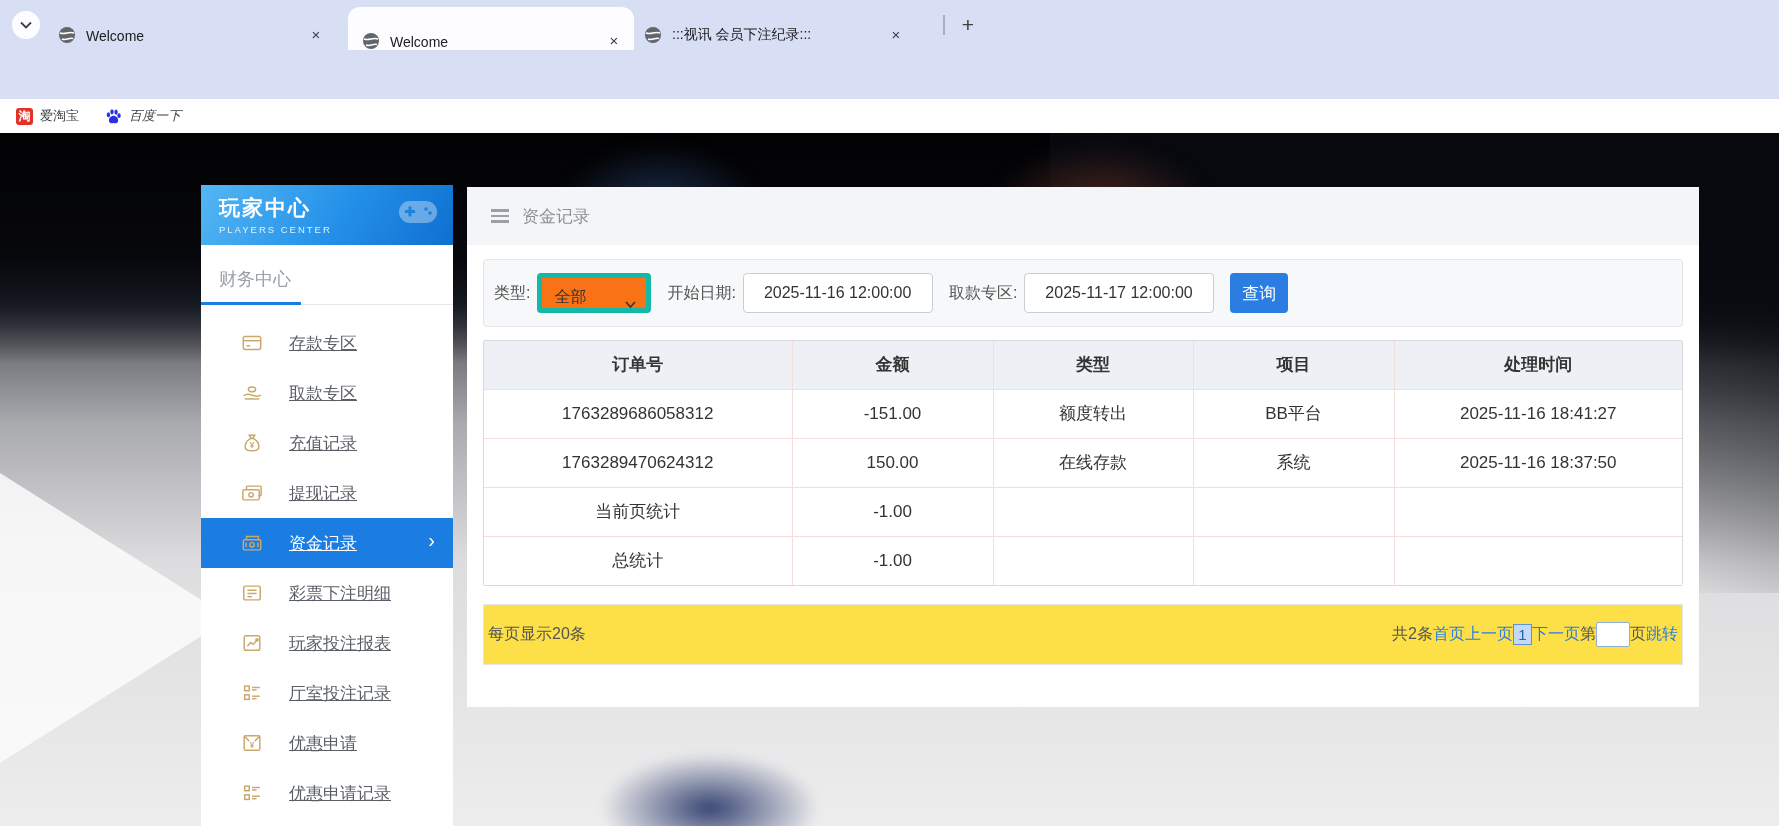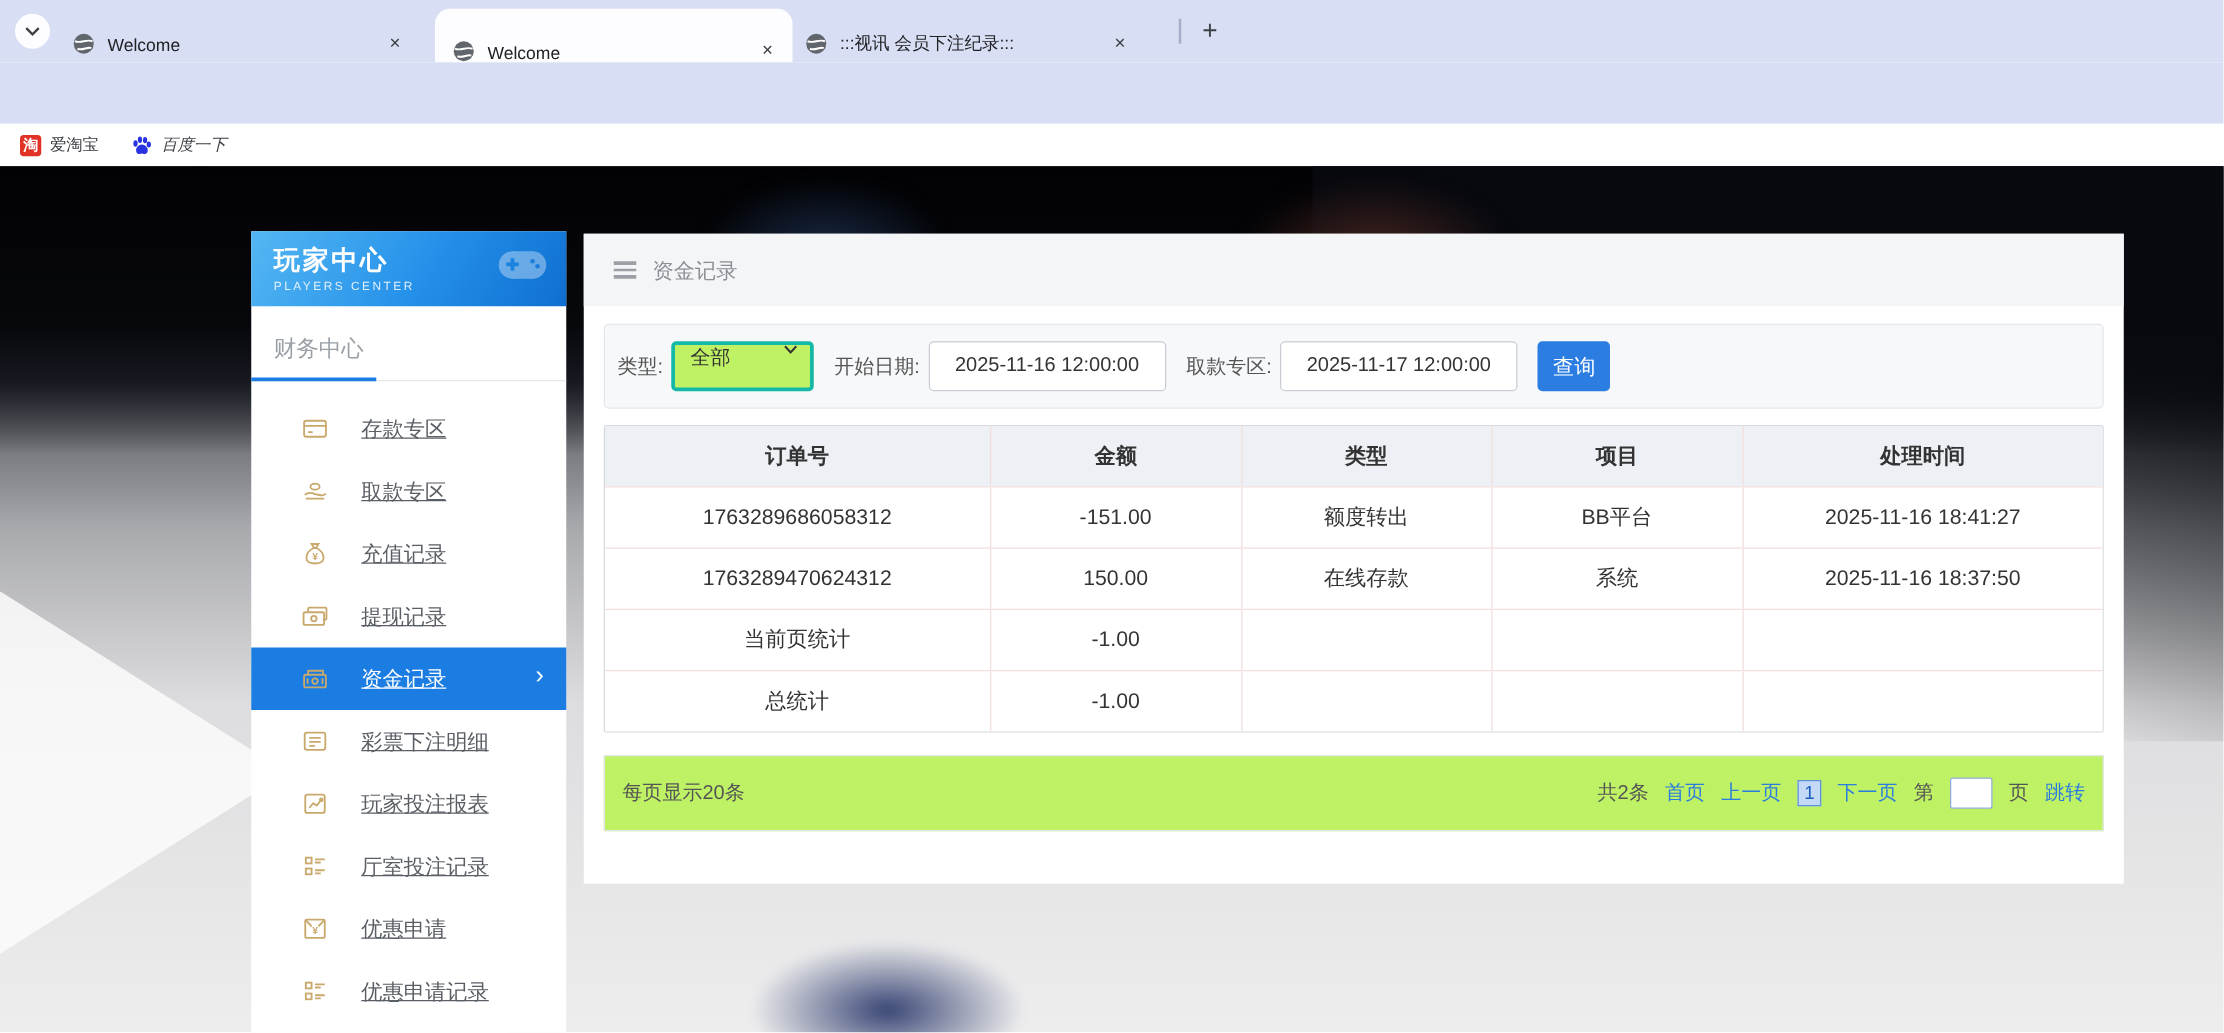--- a/index.html
+++ b/index.html
@@ -69,41 +69,41 @@
   
   .main { position:absolute; left:467px; top:187px; width:1232px; height:520px; background:#fff; }
   .main-header { height:58px; background:#f4f5f7; display:flex; align-items:center; padding-left:24px; }
   .hamburger { display:inline-block; }
   .hamburger span { display:block; width:18px; height:2.5px; background:#9aa0a6; margin:3px 0; }
   .main-title { font-size:17px; color:#8b9097; margin-left:13px; }
 
   .filter-bar { margin:14px 16px 0; height:68px; border:1px solid #e3e6ea; background:#f7f8fa;
     border-radius:4px; display:flex; align-items:center; padding-left:10px; }
   .f-label { font-size:16px; color:#555; margin-right:7px; }
-  .select-box { width:114px; height:40px; background:#bef264; border:3px solid #14b8a6; border-radius:4px;
-    display:flex; align-items:flex-start; padding:0 10px 0 12px; margin-right:16px; }
+  .select-box { width:114px; height:40px; background:#f97316; border:5px solid #14b8a6; border-radius:4px;
+    display:flex; align-items:flex-end; padding:0 10px 0 12px; margin-right:16px; }
   .select-value { flex:1; font-size:16px; color:#333; }
   .f-input { width:190px; height:40px; background:#fff; border:1px solid #c9cdd4; border-radius:4px;
     padding:0 20px; font-size:16px; color:#333; margin-right:16px;
     font-family:"Liberation Sans","DejaVu Sans",sans-serif; }
   .search-btn { width:58px; height:40px; background:#2b7de1; border:none; border-radius:4px;
     color:#fff; font-size:17px; cursor:pointer; font-family:inherit; }
 
   .table-wrap { margin:13px 16px 0; border:1px solid #d6dade; border-radius:2px; }
   table { width:100%; border-collapse:collapse; table-layout:fixed; }
   th { height:48px; background:#edf0f4; font-size:17px; font-weight:bold; color:#333;
     border-left:1px solid #f3dddd; text-align:center; }
   td { height:49px; font-size:17px; color:#333; text-align:center;
     border-left:1px solid #f3dddd; border-top:1px solid #f3dddd; background:#fff; }
   th:first-child, td:first-child { border-left:none; }
 
-  .pager-bar { margin:18px 16px 0; height:61px; background:#bef264; border:1px solid #e3e6ea;
-    display:flex; align-items:center; justify-content:space-between; padding:0 14px; }
+  .pager-bar { margin:18px 16px 0; height:61px; background:#fde047; border:1px solid #e3e6ea;
+    display:flex; align-items:center; justify-content:space-between; padding:0 4px; }
   .pager-left { font-size:16px; color:#555; }
-  .pager-right { display:flex; align-items:center; gap:13px; }
+  .pager-right { display:flex; align-items:center; }
   .pg-text { font-size:16px; color:#555; }
   .pg-link { font-size:16px; color:#2b7ce0; cursor:pointer; text-decoration:none; }
   .pg-current { min-width:19px; height:21px; padding:0 2px; background:#c4d9f5; border:1px solid #5d92d6;
     color:#1f5fc0; font-size:15px; display:flex; align-items:center; justify-content:center; }
   .pg-input { width:34px; height:25px; border:1px solid #8fadda; border-radius:2px; background:#fff;
     font-size:15px; text-align:center; }
 </style>
 </head>
 <body>
 

